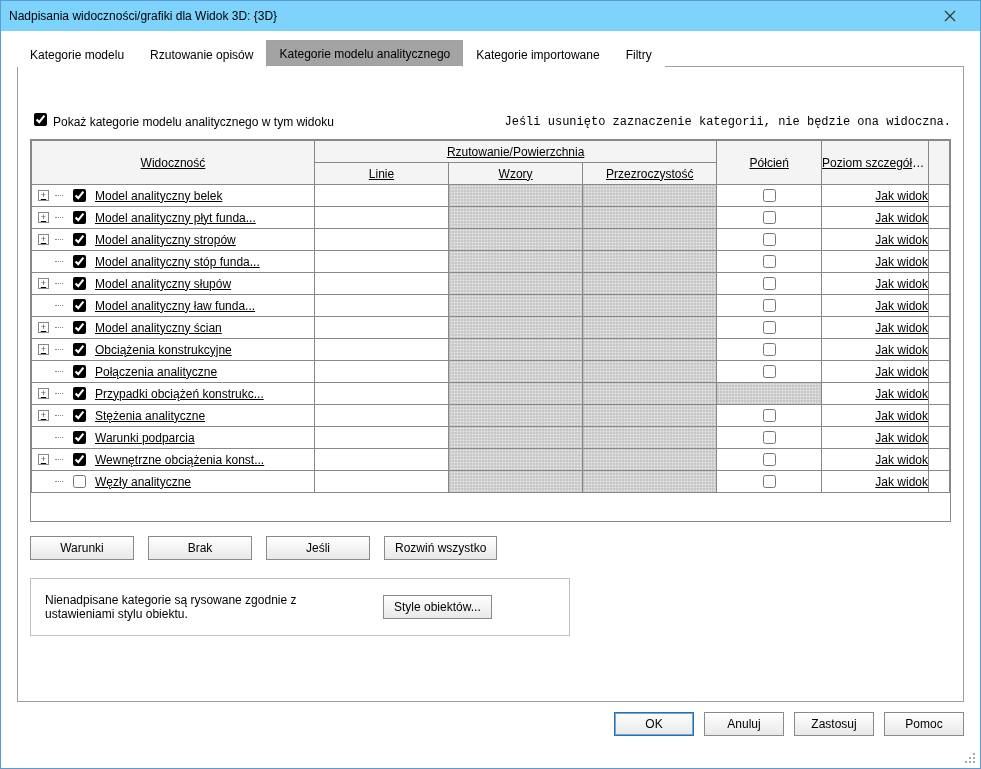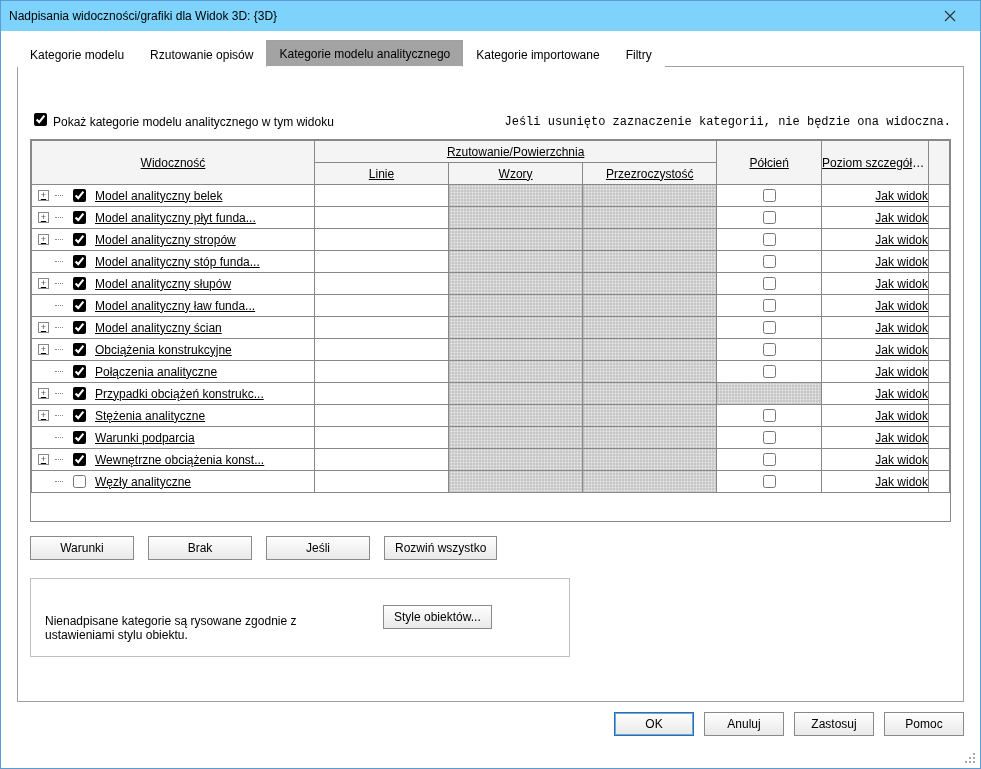--- a/index.html
+++ b/index.html
@@ -35,21 +35,21 @@
 .expander { width: 11px; height: 11px; border: 1px solid #888; display: flex; align-items: center; justify-content: center; font-size: 9px; line-height: 1; cursor: pointer; background: #fff; color: #555; }
 .exp-spacer { width: 11px; height: 11px; }
 .dotted { width: 8px; border-top: 1px dotted #888; }
 .rowchk { width: 13px; height: 13px; cursor: pointer; accent-color: #000; }
 .hatched { background-image: repeating-linear-gradient(0deg, #bcbcbc 0 1px, transparent 1px 3px), repeating-linear-gradient(90deg, #bcbcbc 0 1px, transparent 1px 3px); background-color: #ececec; }
 td.detail { text-align: right; padding-left: 6px; }
 .pad-row td { border: none; height: 28px; }
 .btnrow { display: flex; gap: 14px; margin-top: 14px; }
 .btn { min-width: 104px; height: 24px; border: 1px solid #8a8a8a; background: linear-gradient(#fefefe,#e9e9e9); cursor: pointer; padding: 0 10px; }
 .styles-box { margin-top: 18px; border: 1px solid #c0c0c0; padding: 14px 14px; display: flex; align-items: center; gap: 18px; max-width: 540px; }
-.styles-box .txt { max-width: 320px; margin-top: 21px; }
+.styles-box .txt { max-width: 320px; }
 .footer { display: flex; justify-content: flex-end; gap: 10px; padding: 10px 16px 14px 0; }
 .footer .btn { min-width: 80px; }
 .footer .btn.primary { border: 1px solid #2a6fb0; box-shadow: inset 0 0 0 1px #6fa8dc; }
 .grip { align-self: flex-end; margin: 0 4px 4px 0; }
 </style>
 </head>
 <body>
 
 <div class="window">
   <div class="titlebar">

